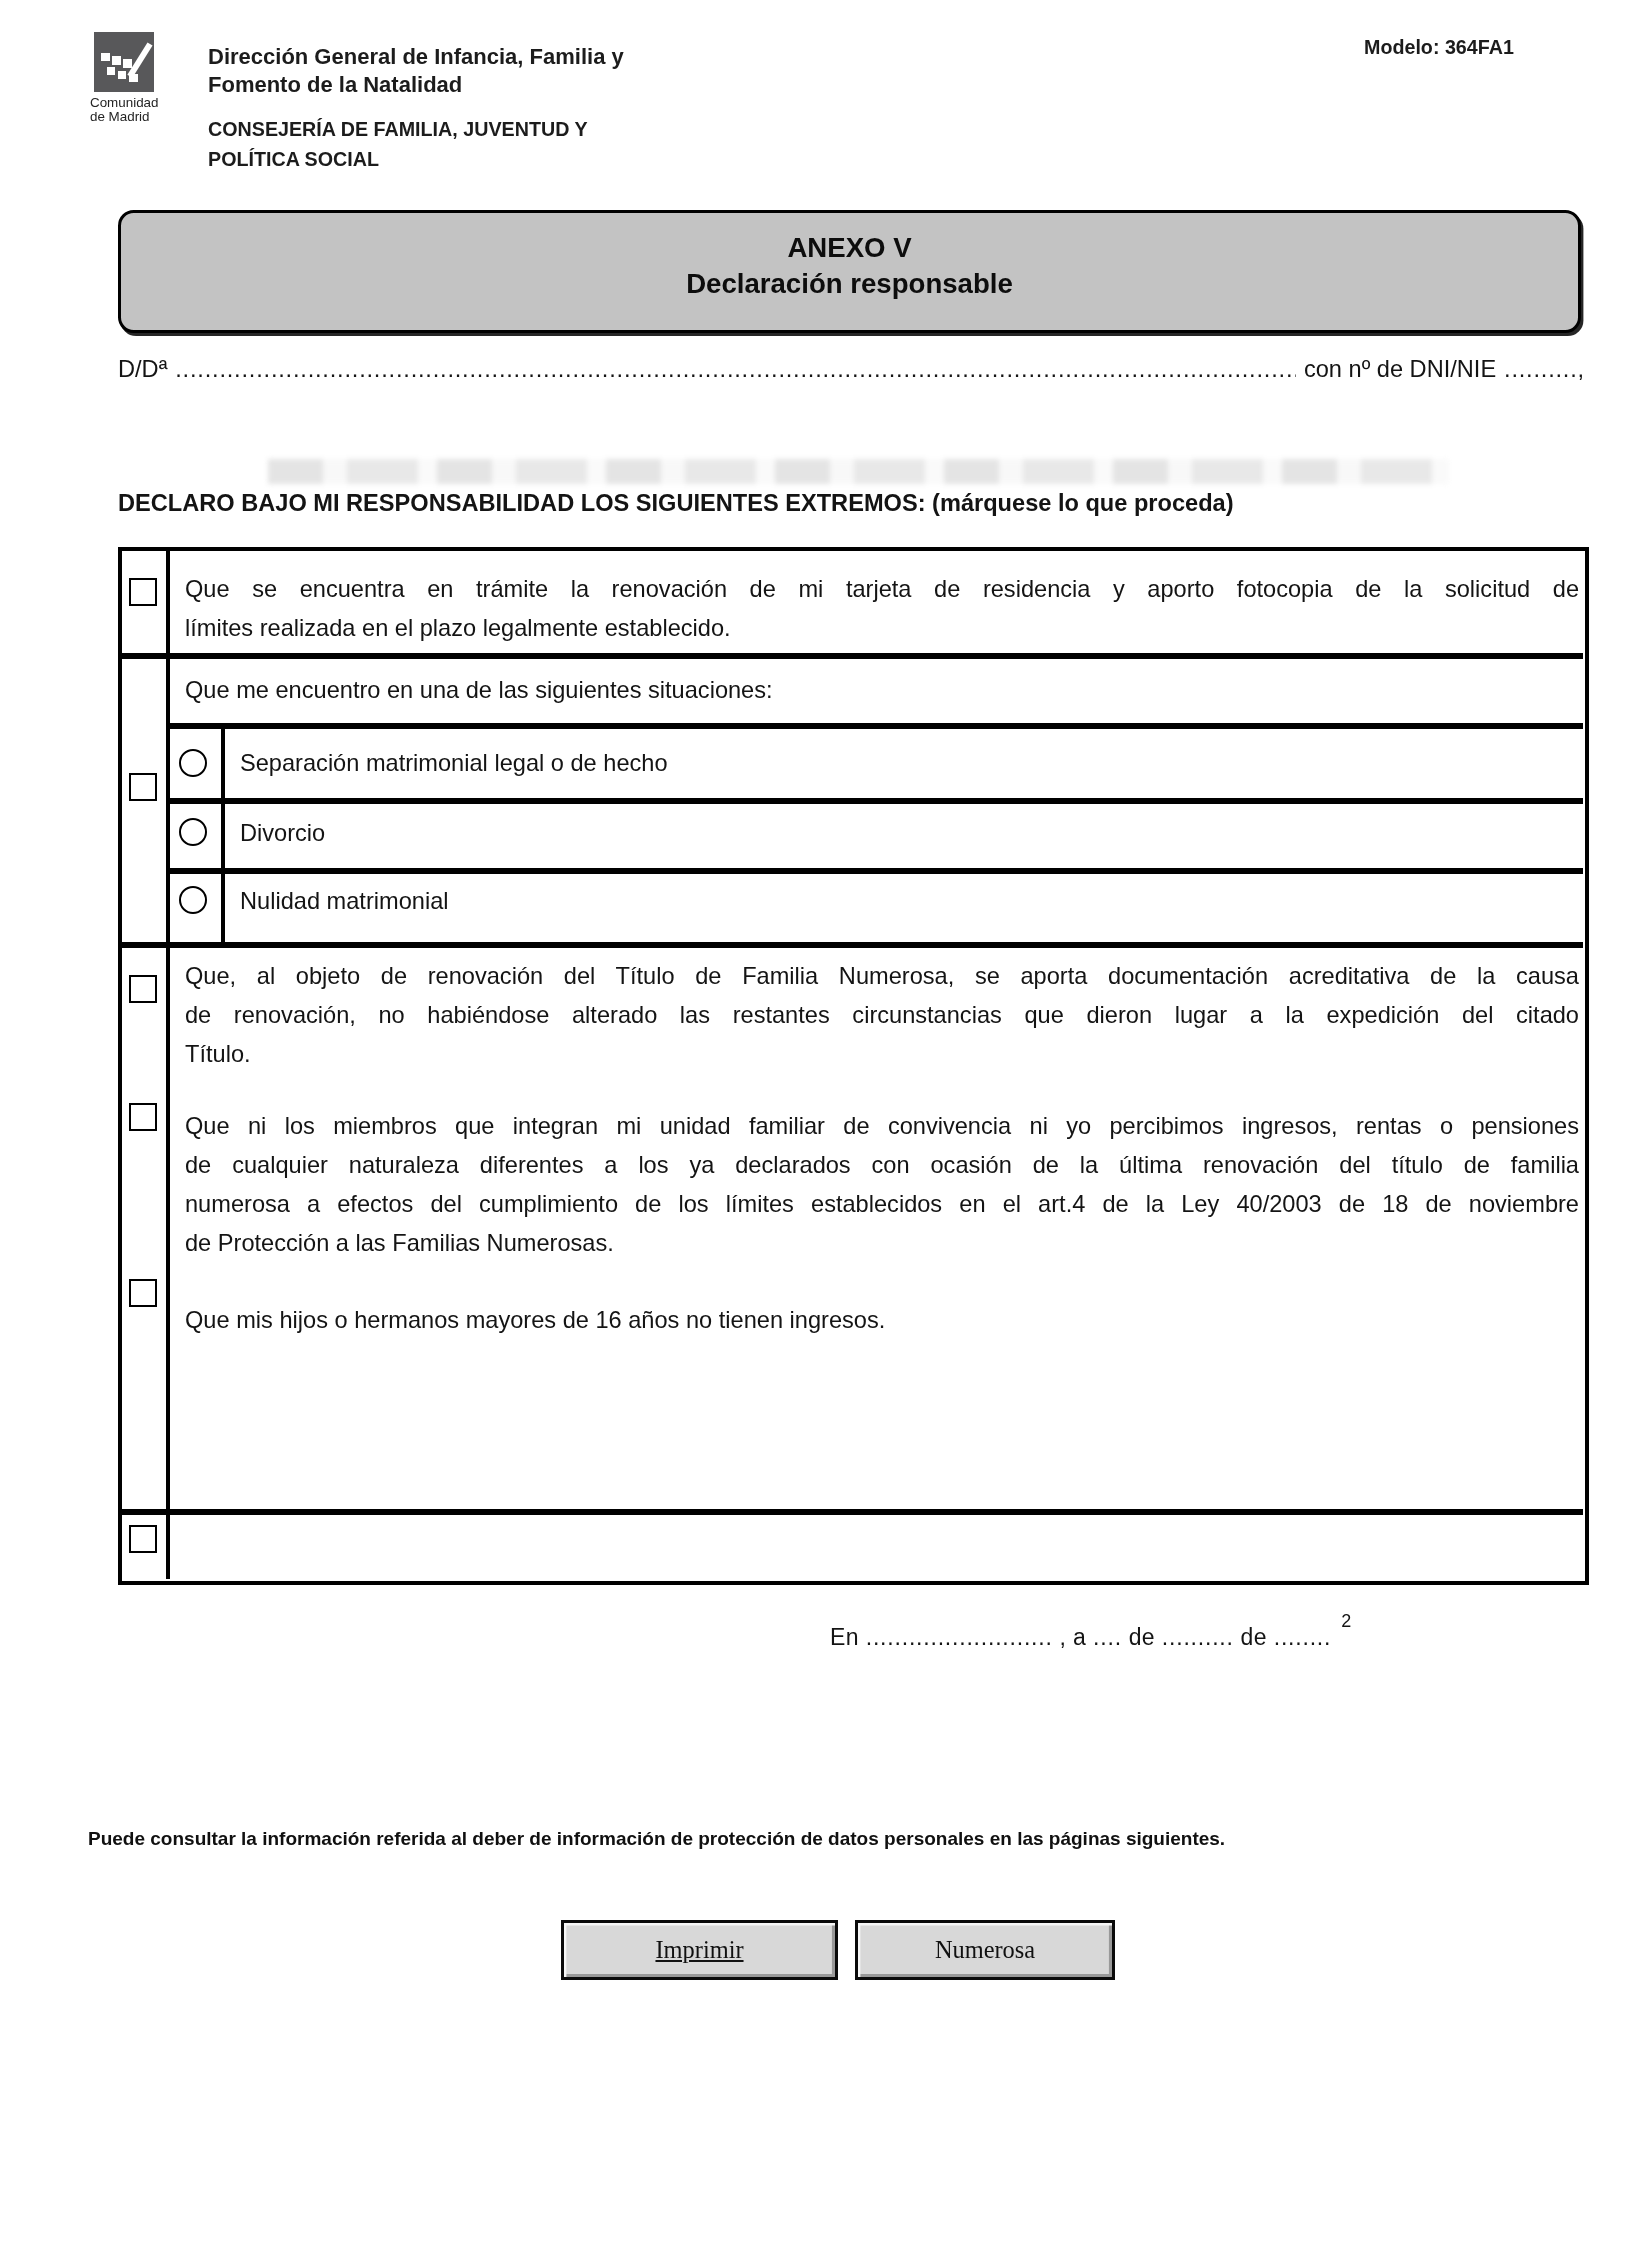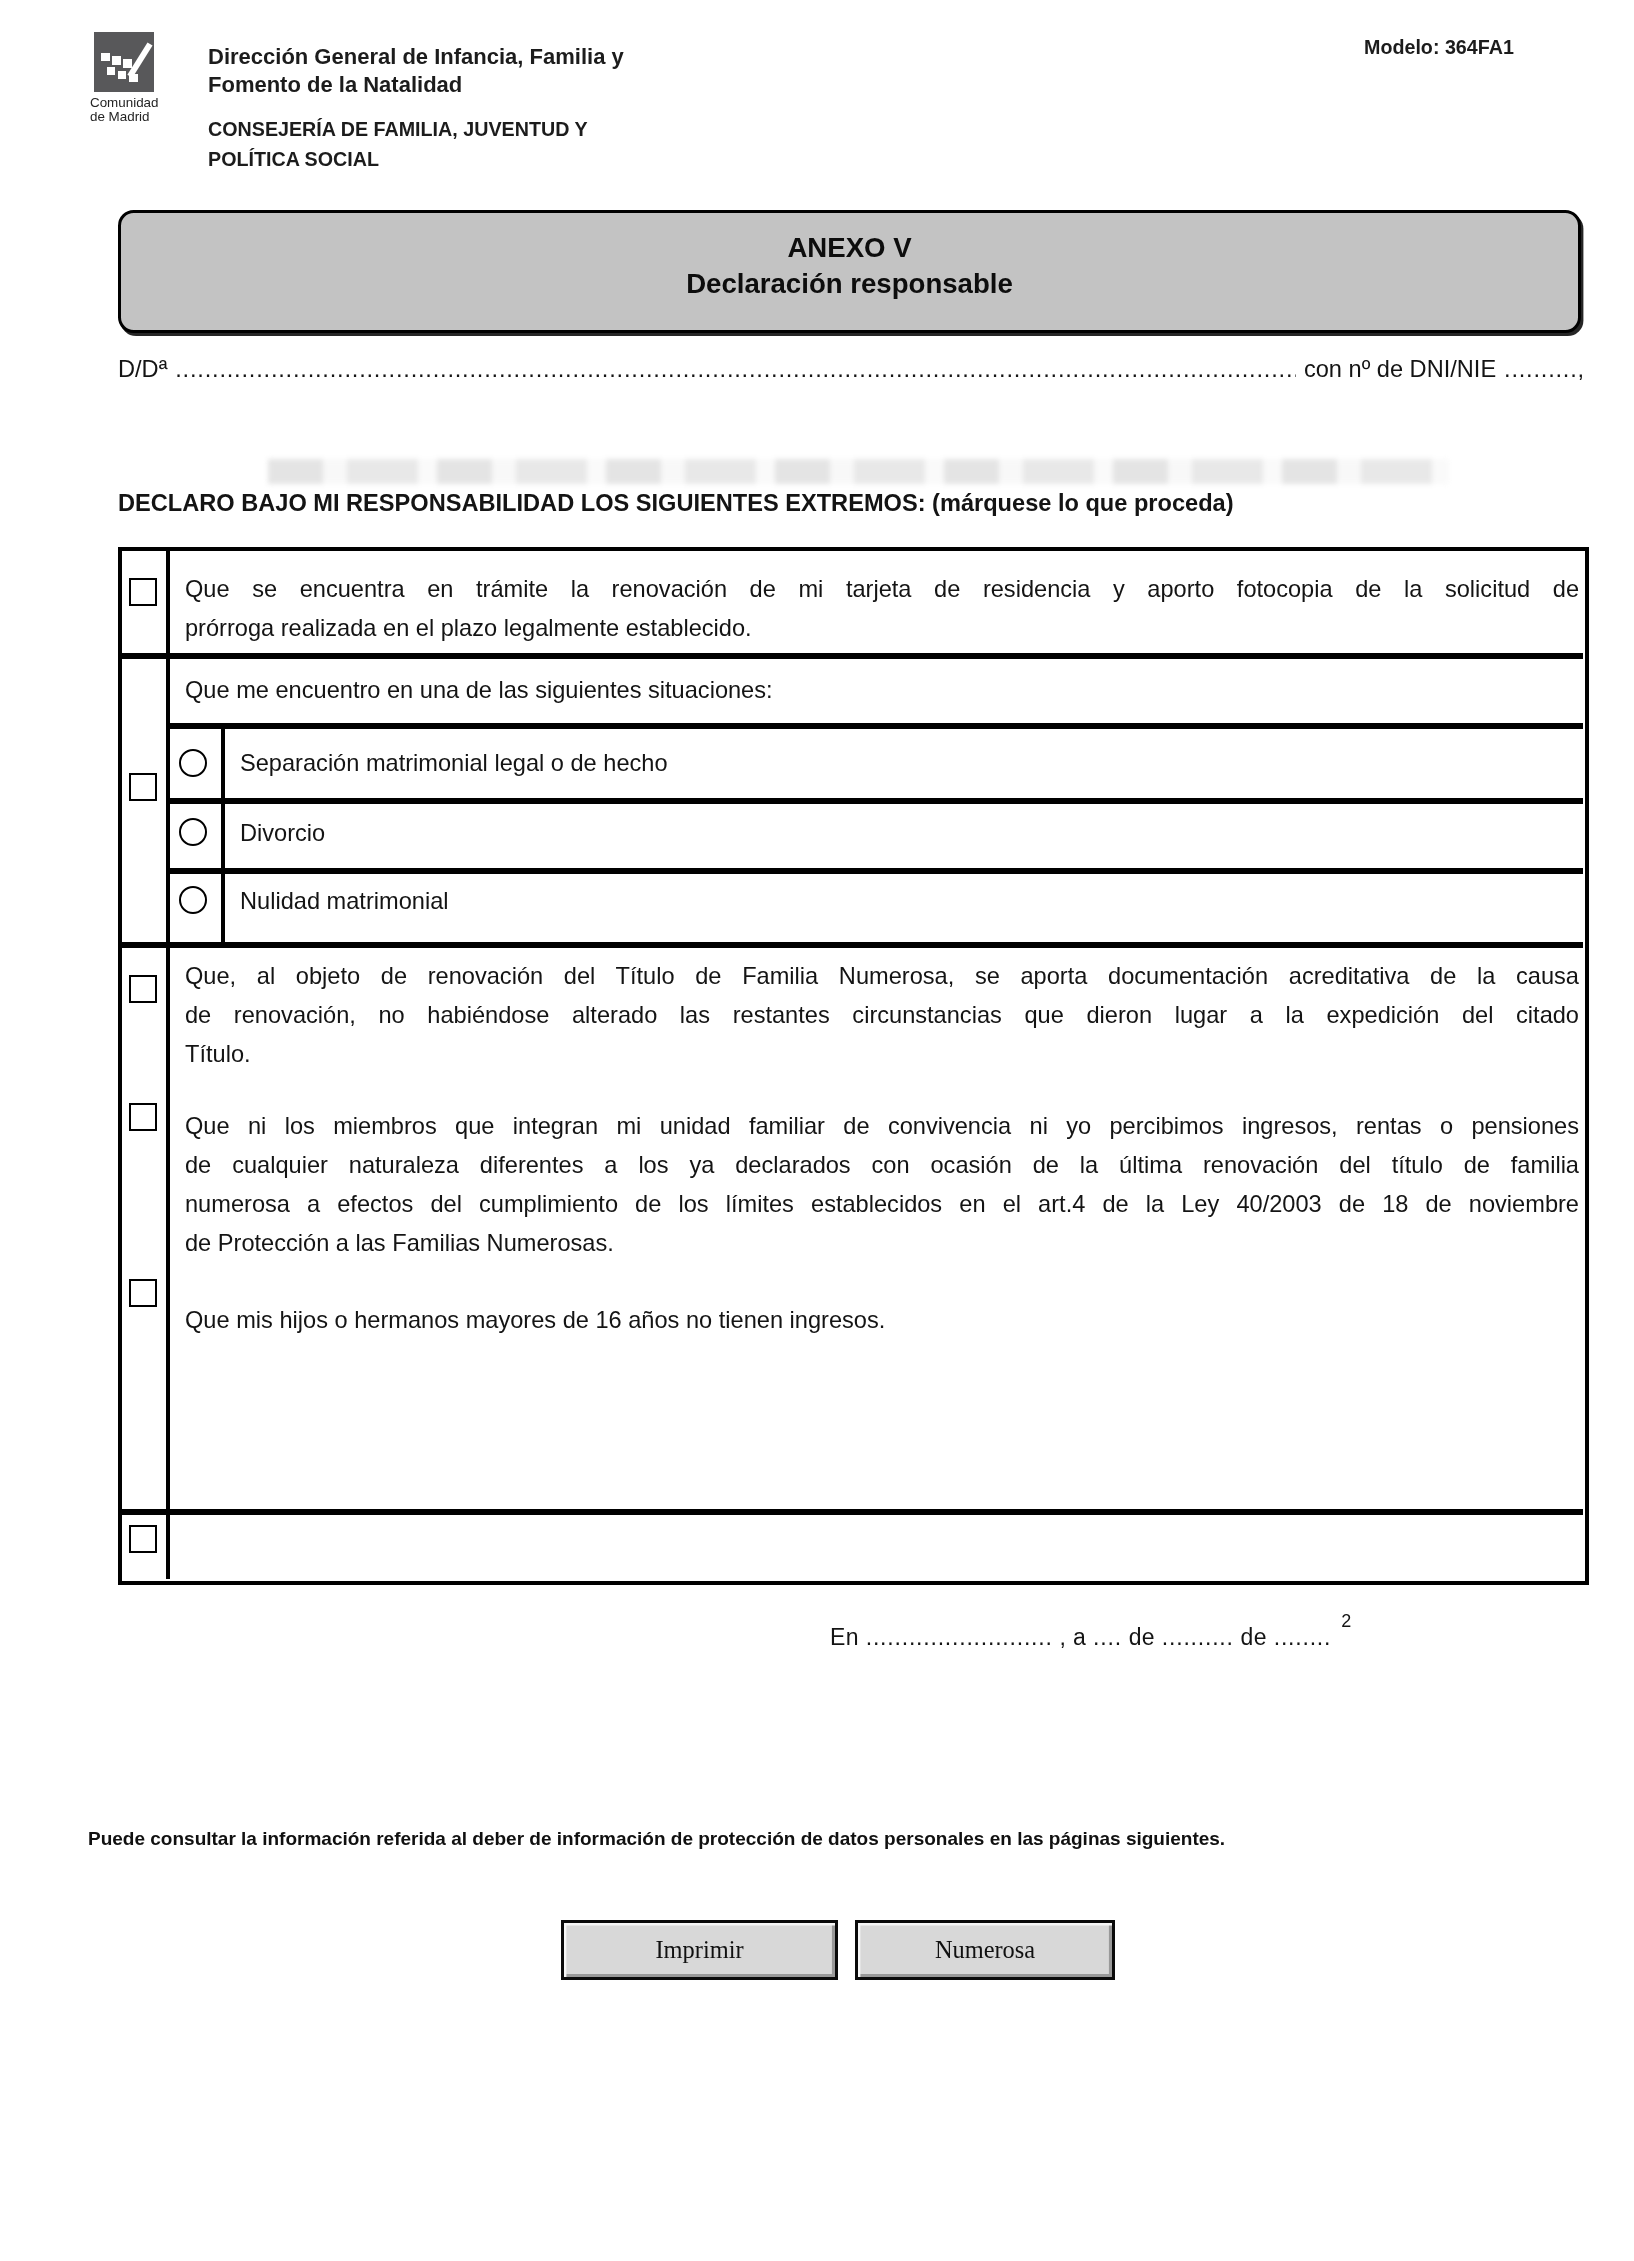--- a/index.html
+++ b/index.html
@@ -68,21 +68,21 @@
   .privacy-note{left:88px;top:1828px;font-size:19px;font-weight:bold;color:#101010;}
   .form-button{
     position:absolute;top:1920px;height:60px;
     background:#d8d8d8;border:3.1px solid #0a0a0a;box-sizing:border-box;
     box-shadow:inset 2.4px 2.4px 0 #f6f6f6,inset -3.1px -3.1px 0 #999999;
     display:flex;align-items:center;justify-content:center;
     font-family:"Liberation Serif","DejaVu Serif",serif;
     font-size:24.4px;color:#111;cursor:pointer;
   }
   .btn-print{left:561px;width:277px;}
-  .btn-print .btn-label{}
+  .btn-print .btn-label{text-decoration:underline;}
   .btn-save{left:855px;width:260px;}
 </style>
 </head>
 <body>
 
 <div class="page">
 
   <div class="abs logo-box">
     <span class="logo-dot" style="left:7px;top:21px;"></span>
     <span class="logo-dot" style="left:18px;top:24.4px;"></span>
@@ -128,21 +128,21 @@
     <div class="hline" style="left:0;top:102px;width:1461px;"></div>
     <div class="hline" style="left:44px;top:172px;width:1417px;"></div>
     <div class="hline" style="left:44px;top:247px;width:1417px;"></div>
     <div class="hline" style="left:44px;top:317px;width:1417px;"></div>
     <div class="hline" style="left:0;top:391px;width:1461px;"></div>
     <div class="hline" style="left:0;top:958px;width:1461px;"></div>
 
     <div class="checkbox" style="left:7px;top:27px;"></div>
     <div class="cell-text" style="left:63px;top:19px;width:1394px;">
       <div class="jline">Que se encuentra en trámite la renovación de mi tarjeta de residencia y aporto fotocopia de la solicitud de</div>
-      <div class="lline">prórroga realizada en el plazo legalmente establecido.</div>
+      <div class="lline">límites realizada en el plazo legalmente establecido.</div>
     </div>
 
     <div class="checkbox" style="left:7px;top:222px;"></div>
     <div class="cell-text" style="left:63px;top:120px;width:1394px;">Que me encuentro en una de las siguientes situaciones:</div>
 
     <div class="radio" style="left:57px;top:198px;"></div>
     <div class="cell-text" style="left:118px;top:193px;width:1260px;">Separación matrimonial legal o de hecho</div>
 
     <div class="radio" style="left:57px;top:267px;"></div>
     <div class="cell-text" style="left:118px;top:263px;width:1260px;">Divorcio</div>

